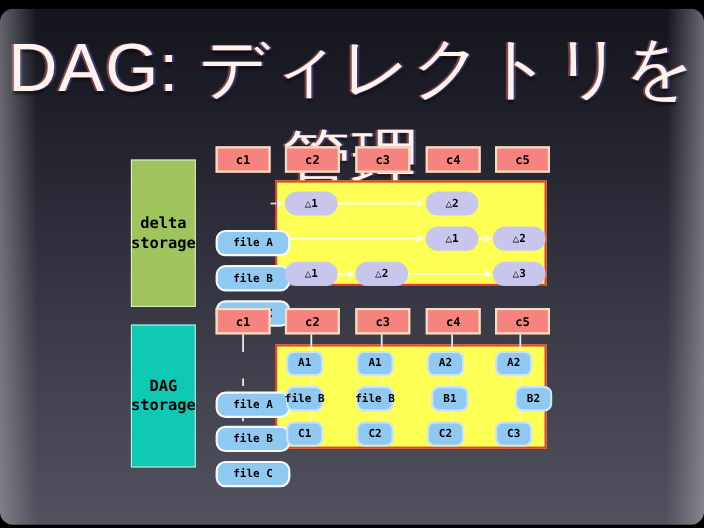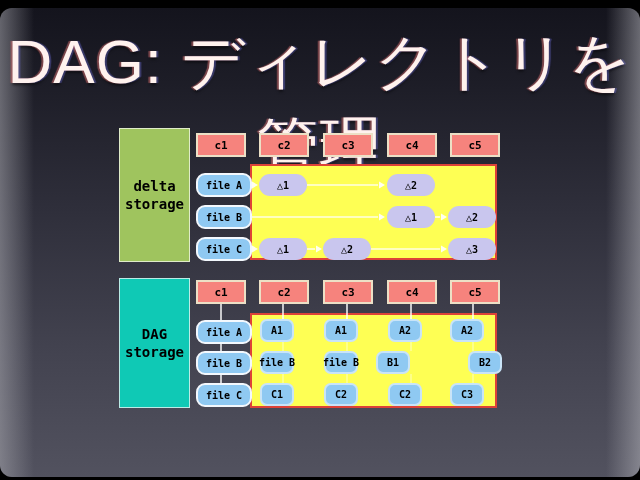--- a/index.html
+++ b/index.html
@@ -16,42 +16,43 @@
   .edge{position:absolute;top:0;bottom:0;width:34px;}
   .edge.left{left:0;background:linear-gradient(90deg,rgba(165,165,172,.55),rgba(165,165,172,0));}
   .edge.right{right:0;background:linear-gradient(270deg,rgba(175,175,182,.55),rgba(175,175,182,0));}
   .title{
     position:absolute;left:0;right:0;top:20px;margin:0;
     text-align:center;font-family:"Liberation Sans","DejaVu Sans",sans-serif;
     font-weight:400;font-size:62px;letter-spacing:1px;color:#fff2ee;
     text-shadow:-2px 0 1px rgba(255,130,130,.45),2px 0 1px rgba(130,130,255,.35),0 2px 3px rgba(0,0,0,.6);
   }
   .labelbox{
-    position:absolute;left:119px;width:71px;box-sizing:border-box;
+    position:absolute;left:119px;width:59px;box-sizing:border-box;
     display:flex;flex-direction:column;align-items:center;justify-content:center;
     color:#000;font-size:14px;font-weight:bold;line-height:1.3;text-align:center;
     border:1px solid rgba(235,243,220,.85);
+    margin-top:17px;
   }
   .labelbox.green{top:128px;height:134px;background:#9fc45e;}
   .labelbox.cyan{top:278px;height:130px;background:#0fc9b5;border-color:rgba(205,240,235,.9);}
   .hdr{
     position:absolute;width:50px;height:24px;box-sizing:border-box;
     background:#f6837d;border:2px solid #ece0c6;
     display:flex;align-items:center;justify-content:center;
     color:#000;font-size:11px;font-weight:bold;
   }
   .yellow{
     position:absolute;left:250px;width:247px;box-sizing:border-box;
     background:#feff54;border:2px solid #dd4238;
   }
   .filebox{
-    position:absolute;left:196px;width:56px;height:24px;box-sizing:border-box;
+    position:absolute;left:196px;width:68px;height:24px;box-sizing:border-box;
     background:#8fc9f2;border:2px solid #f3f8fd;border-radius:9px;
     display:flex;align-items:center;justify-content:center;
-    color:#000;font-size:10px;font-weight:bold;white-space:pre;
+    color:#000;font-size:10px;font-weight:bold;white-space:pre;margin-top:36px;
   }
   .pill{
     position:absolute;width:48px;height:22px;box-sizing:border-box;
     background:#c9c6ee;border-radius:11px;
     display:flex;align-items:center;justify-content:center;
     color:#000;font-size:10px;font-weight:bold;
   }
   .cell{
     position:absolute;width:34px;height:23px;box-sizing:border-box;
     background:#8fc9f2;border:2px solid #c9e4f8;border-radius:7px;
@@ -156,20 +157,20 @@
   <div class="filebox" style="top:351px">file B</div>
   <div class="filebox" style="top:383px">file C</div>
 
   <div class="cell" style="left:260px;top:319px">A1</div>
   <div class="cell" style="left:324px;top:319px">A1</div>
   <div class="cell" style="left:388px;top:319px">A2</div>
   <div class="cell" style="left:450px;top:319px">A2</div>
 
   <div class="cell" style="left:260px;top:351px">file B</div>
   <div class="cell" style="left:324px;top:351px">file B</div>
-  <div class="cell" style="left:376px;top:351px">B1</div>
+  <div class="cell" style="left:392px;top:351px">B1</div>
   <div class="cell" style="left:468px;top:351px">B2</div>
 
   <div class="cell" style="left:260px;top:383px">C1</div>
   <div class="cell" style="left:324px;top:383px">C2</div>
   <div class="cell" style="left:388px;top:383px">C2</div>
   <div class="cell" style="left:450px;top:383px">C3</div>
 </div>
 
 </body></html>

